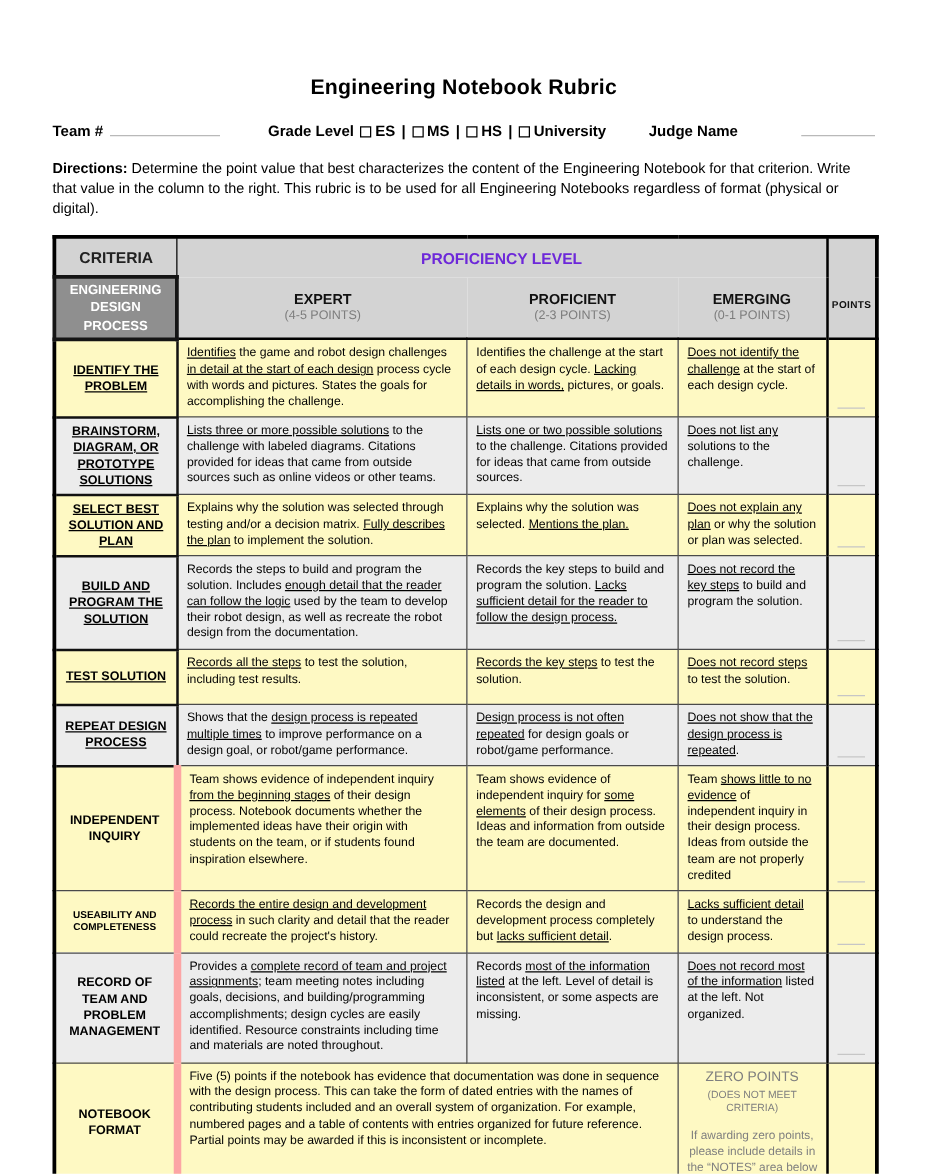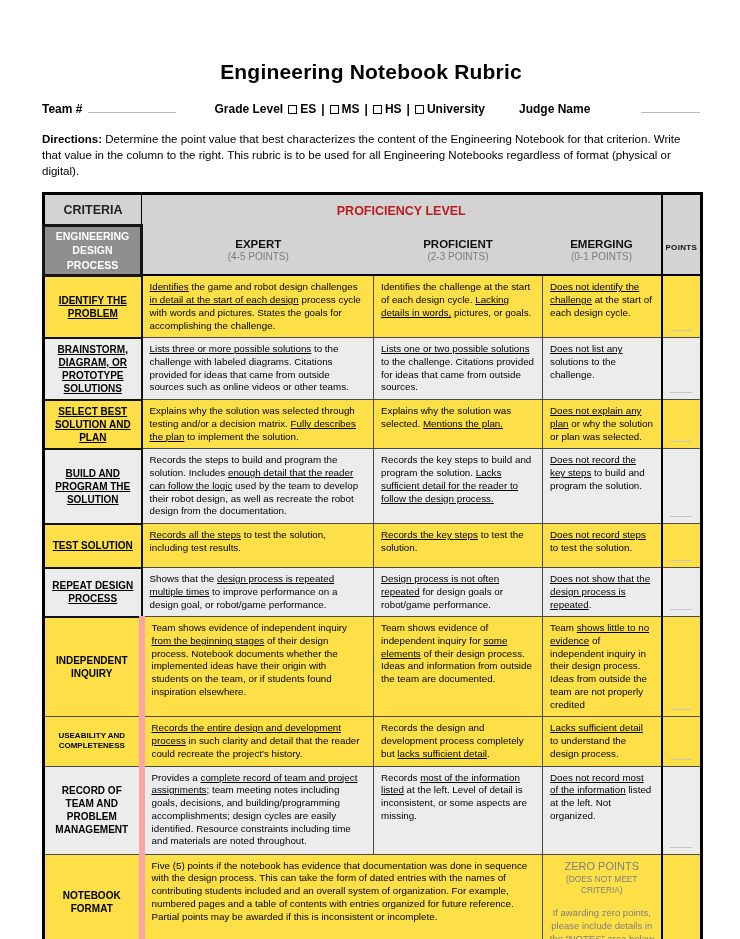--- a/index.html
+++ b/index.html
@@ -8,21 +8,21 @@
     width: 740px; height: 939px;
     font-family: "Liberation Sans", sans-serif;
     color: #000;
     position: relative;
     overflow: hidden;
   }
   .page { padding: 60px 40px 0 42px; }
 
   .doc-title {
     text-align: center;
-    font-size: 21px;
+    font-size: 17px;
     font-weight: bold;
     letter-spacing: 0.2px;
   }
 
   .id-line {
     margin-top: 17px;
     display: flex;
     align-items: baseline;
     font-size: 12px;
     white-space: nowrap;
@@ -61,21 +61,21 @@
     table-layout: fixed;
   }
   .rubric th, .rubric td { vertical-align: middle; }
 
   
   thead th { background: #d3d3d3; border: none; }
   th.criteria-h {
     font-size: 12.5px; font-weight: bold; color: #222;
     border-right: 1.5px solid #000;
   }
-  th.proficiency-h { font-size: 12.5px; font-weight: bold; color: #b91c1c; text-align: center; }
+  th.proficiency-h { font-size: 12.5px; font-weight: bold; color: #6d28d9; text-align: center; }
   th.points-h {
     font-size: 8px; font-weight: bold; color: #111;
     border-left: 2px solid #000;
     vertical-align: middle; text-align: center;
     padding-top: 26px;
     letter-spacing: 0.3px;
   }
   th.process-h {
     background: #8f8f8f;
     color: #ffffff;
@@ -85,21 +85,21 @@
     line-height: 1.35;
     text-align: center;
     padding: 2px 3px;
   }
   th.level-h { text-align: center; vertical-align: middle; }
   .level-name { font-size: 11.5px; font-weight: bold; color: #111; }
   .level-sub { font-size: 10px; color: #7d7d7d; font-weight: normal; margin-top: 1px; }
   thead { border-bottom: 2.5px solid #000; }
 
   
-  tbody td { border: 1px solid #4a4a4a; background: #fde047; }
+  tbody td { border: 1px solid #4a4a4a; background: #fef9c3; }
   tr.shaded td { background: #ececec; }
   td.crit {
     text-align: center;
     font-weight: bold;
     font-size: 10px;
     line-height: 1.3;
     padding: 3px 4px;
     border-right: 6px solid #fca5a5;
   }
   td.crit.proc { border: 2.5px solid #111; text-decoration: underline; }

